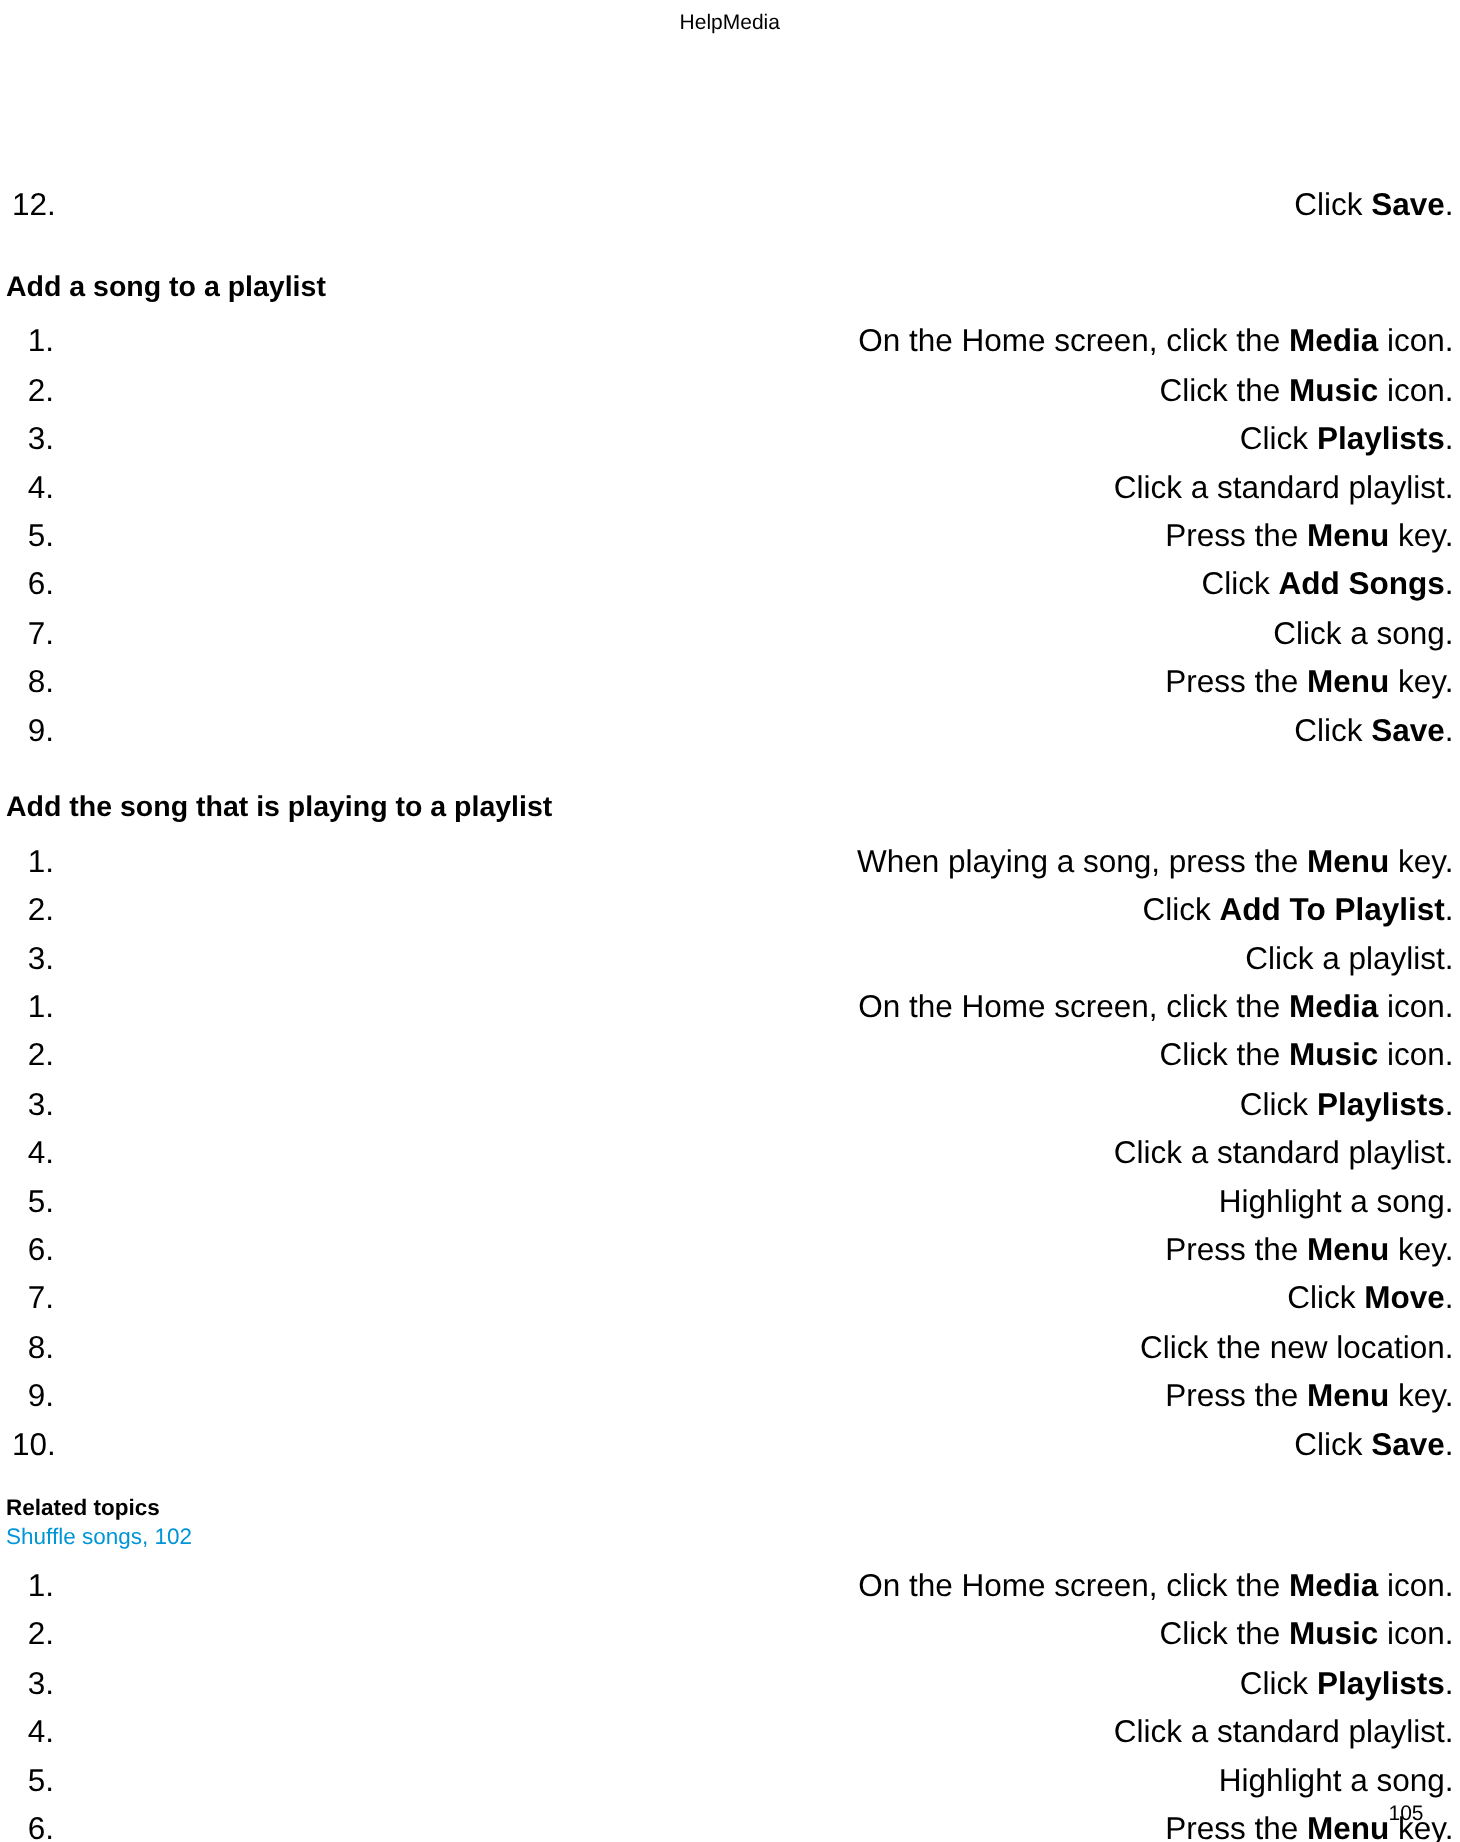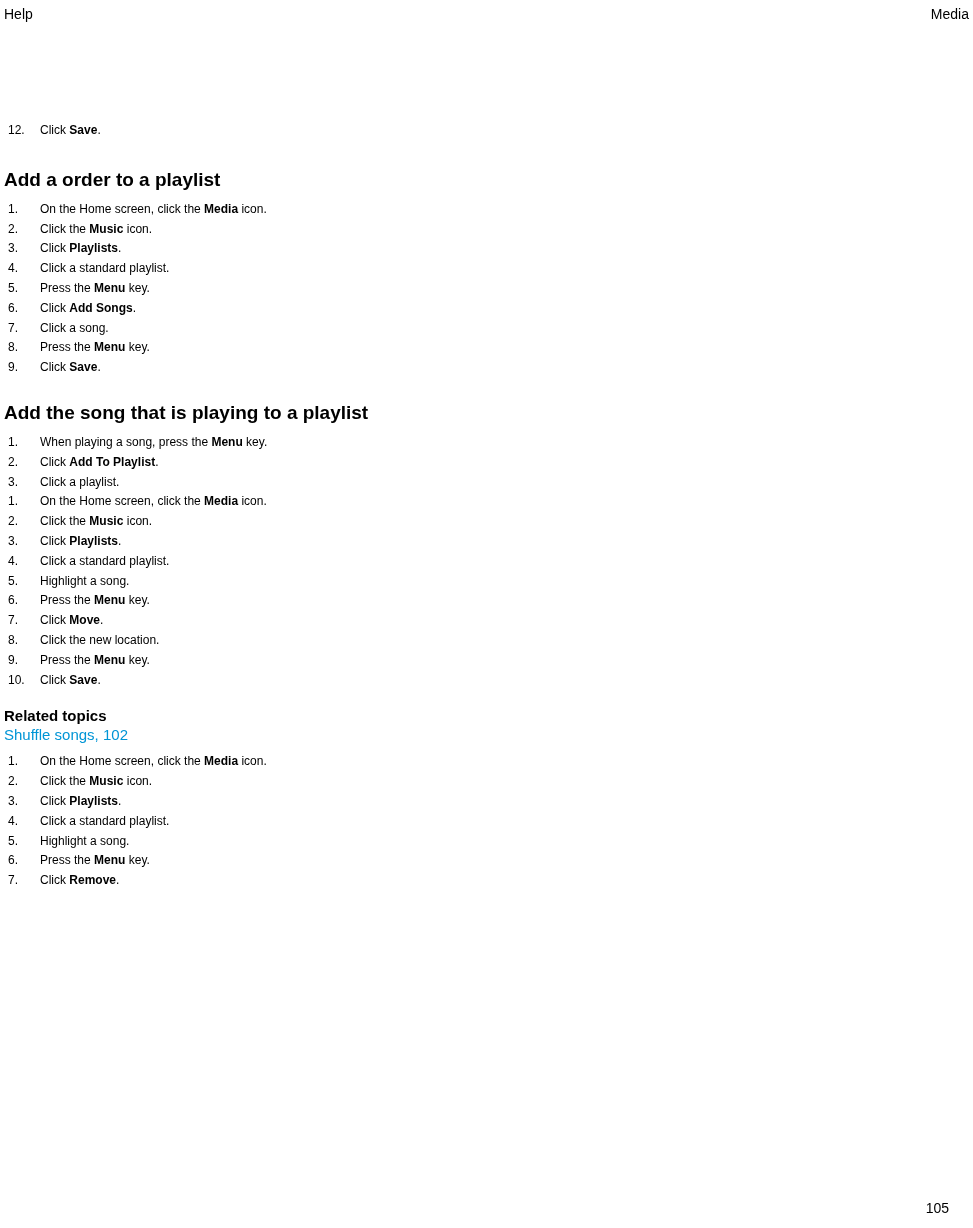--- a/index.html
+++ b/index.html
@@ -10,36 +10,37 @@
     body {
       font-family: Arial, Helvetica, sans-serif;
       width: 973px;
       height: 1228px;
       background: #fff;
       color: #000;
       position: relative;
     }
     .header {
       display: flex;
-      justify-content: space-between;
+      justify-content: center;
       padding: 6px 4px 0 4px;
       font-size: 14px;
     }
     .content {
       padding: 100px 4px 0 4px;
     }
     .continued-list {
       margin-left: 4px;
       margin-bottom: 30px;
     }
     .list-item {
       display: flex;
       margin-bottom: 3px;
-      font-size: 12px;
+      font-size: 21px;
       line-height: 1.4;
+      text-align: right;
     }
     .list-num {
       min-width: 32px;
       padding-right: 4px;
     }
     .list-text {
       flex: 1;
     }
     .section-heading {
       font-size: 19px;
@@ -84,21 +85,21 @@
   <div class="continued-list">
     <div class="list-item">
       <span class="list-num">12.</span>
       <span class="list-text">
         <span>Click </span><b>Save</b><span>.</span>
       </span>
     </div>
   </div>
 
   <div id="sections-container">
-      <div class="section-heading">Add a order to a playlist</div>
+      <div class="section-heading">Add a song to a playlist</div>
       <div class="ordered-list">
         <div class="list-item">
           <span class="list-num">1.</span>
           <span class="list-text"><span>On the Home screen, click the </span><b>Media</b><span> icon.</span></span>
         </div>
         <div class="list-item">
           <span class="list-num">2.</span>
           <span class="list-text"><span>Click the </span><b>Music</b><span> icon.</span></span>
         </div>
         <div class="list-item">

